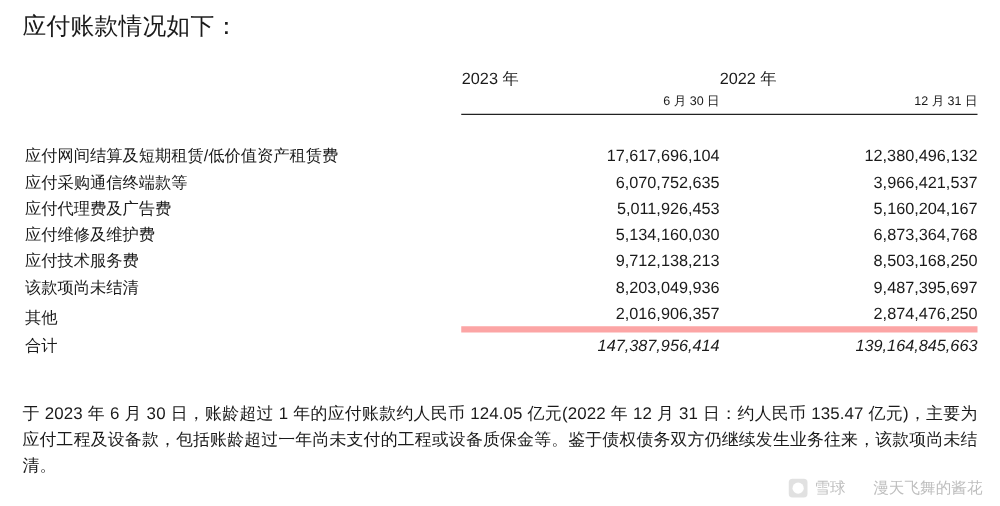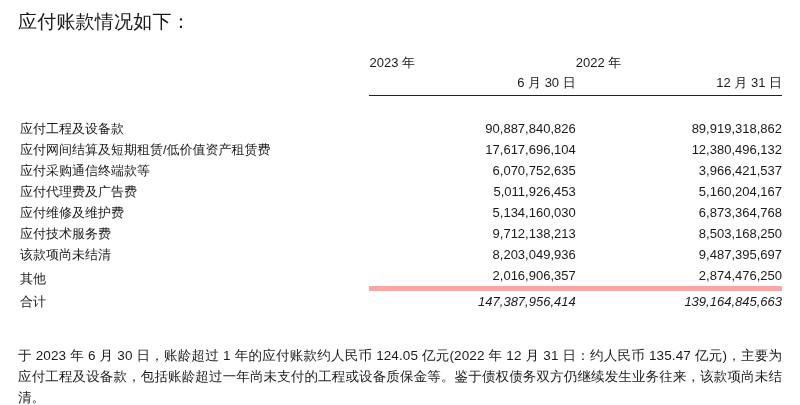--- a/index.html
+++ b/index.html
@@ -43,21 +43,21 @@
     font-weight: normal;
   }
   .head-row td, .head-row th {
     text-align: left;
     font-size: 13px;
     padding-bottom: 2px;
     white-space: nowrap;
   }
   .head-row2 td, .head-row2 th {
     text-align: right;
-    font-size: 13px;
+    font-size: 10px;
     padding-bottom: 3px;
     white-space: nowrap;
   }
   .head-underline {
     border-bottom: 1px solid #222;
   }
   .spacer-row td {
     height: 22px;
   }
   tbody tr td {
@@ -149,25 +149,20 @@
         <th class="head-underline">12 月 31 日</th>
       </tr>
       <tr class="spacer-row">
         <td></td>
         <td></td>
         <td></td>
       </tr>
     </thead>
     <tbody>
       <tr>
-        <td class="label">应付工程及设备款</td>
-        <td class="num">90,887,840,826</td>
-        <td class="num">89,919,318,862</td>
-      </tr>
-      <tr>
         <td class="label">应付网间结算及短期租赁/低价值资产租赁费</td>
         <td class="num">17,617,696,104</td>
         <td class="num">12,380,496,132</td>
       </tr>
       <tr>
         <td class="label">应付采购通信终端款等</td>
         <td class="num">6,070,752,635</td>
         <td class="num">3,966,421,537</td>
       </tr>
       <tr>
@@ -198,14 +193,20 @@
       <tr class="total">
         <td class="label">合计</td>
         <td class="num">147,387,956,414</td>
         <td class="num">139,164,845,663</td>
       </tr>
     </tbody>
   </table>
 
   <p class="footnote">于 2023 年 6 月 30 日，账龄超过 1 年的应付账款约人民币 124.05 亿元(2022 年 12 月 31 日：约人民币 135.47 亿元)，主要为应付工程及设备款，包括账龄超过一年尚未支付的工程或设备质保金等。鉴于债权债务双方仍继续发生业务往来，该款项尚未结清。</p>
 
+  <div class="watermark">
+    <span class="snow-icon"></span>
+    <span>雪球</span>
+    <span class="wm-sep"></span>
+    <span>漫天飞舞的酱花</span>
+  </div>
 
 </div>
 
 </body></html>

